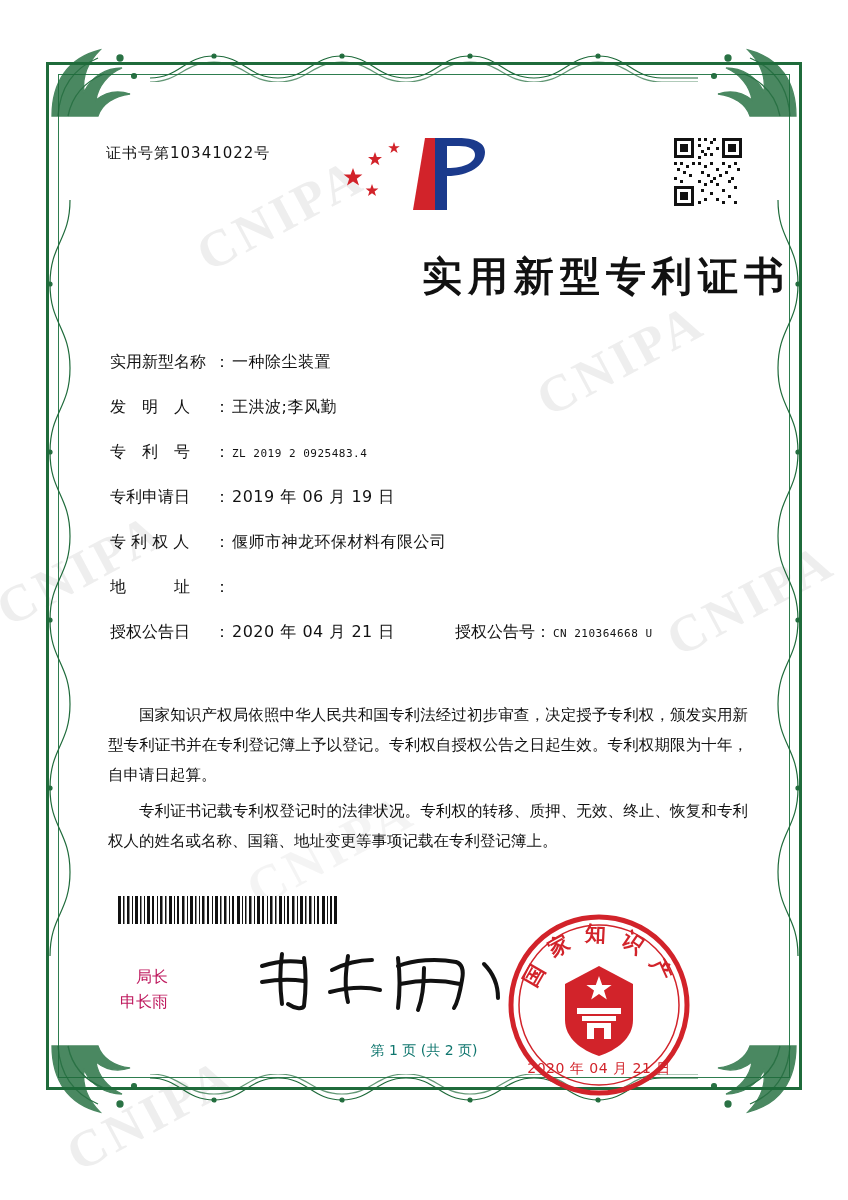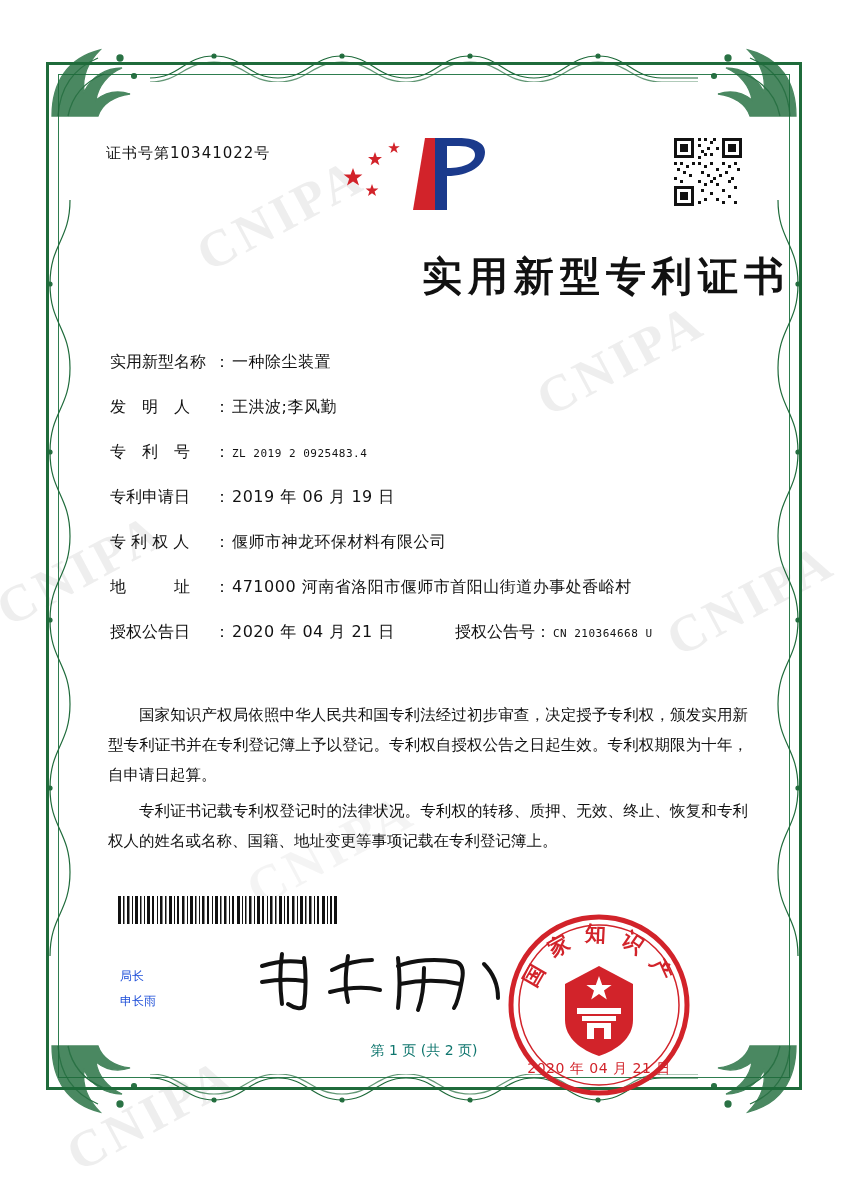--- a/index.html
+++ b/index.html
@@ -186,24 +186,25 @@
     top: 822px;
     width: 220px;
     height: 28px;
   }
   .barcode svg { display: block; width: 100%; height: 100%; }
 
   .signature-block {
     position: absolute;
     left: 62px;
     top: 890px;
-    font-size: 12px;
+    font-size: 16px;
     line-height: 25px;
-    color: #1d4ed8;
-    font-family: "DejaVu Sans", sans-serif;
+    color: #be185d;
+    font-family: "DejaVu Sans", sans-serif;
+    text-align: right;
   }
   .sign-script {
     position: absolute;
     left: 190px;
     top: 872px;
     width: 270px;
     height: 70px;
     color: #111;
   }
   .sign-script svg { width: 100%; height: 100%; display: block; }
@@ -451,21 +452,20 @@
         <span class="field-value">2019 年 06 月 19 日</span>
       </div>
       <div class="field-row">
         <span class="field-label">专 利 权 人</span>
         <span class="field-sep">：</span>
         <span class="field-value">偃师市神龙环保材料有限公司</span>
       </div>
       <div class="field-row">
         <span class="field-label">地　　　址</span>
         <span class="field-sep">：</span>
-        <span class="field-value">471000 河南省洛阳市偃师市首阳山街道办事处香峪村</span>
       </div>
       <div class="field-row two-col">
         <span class="field-label">授权公告日</span>
         <span class="field-sep">：</span>
         <span class="field-value">2020 年 04 月 21 日</span>
         <span class="second-label">授权公告号</span>
         <span class="field-sep">：</span>
         <span class="field-value mono">CN 210364668 U</span>
       </div>
     </div>

